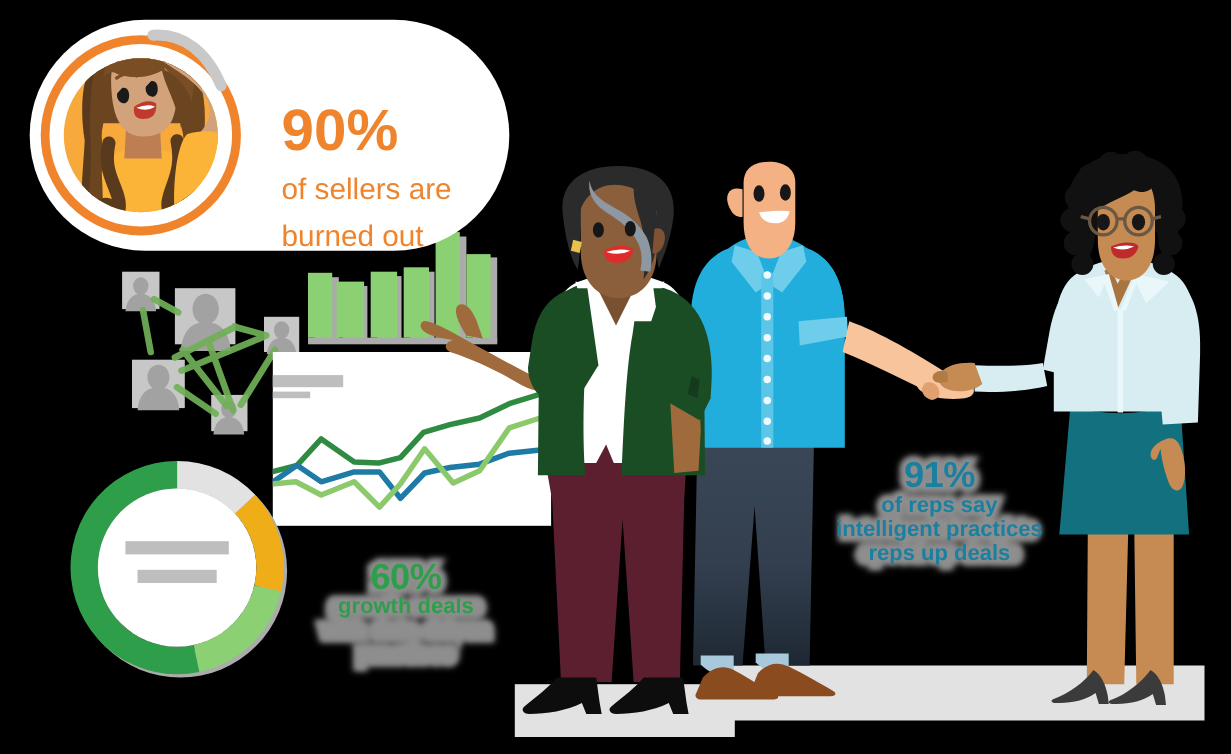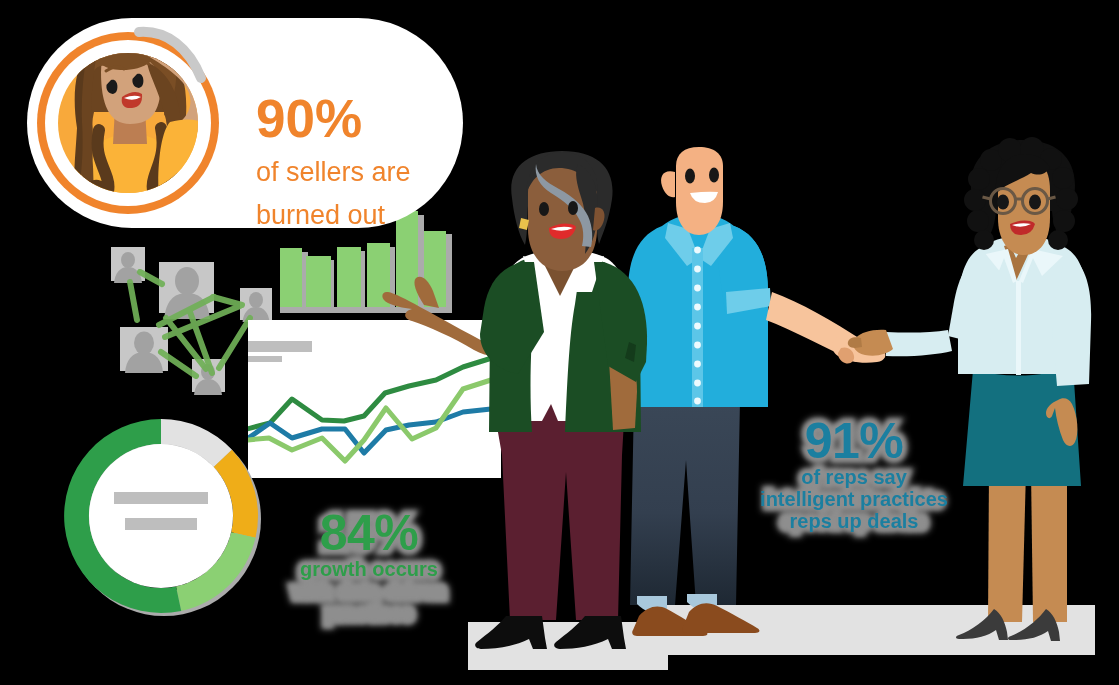--- a/index.html
+++ b/index.html
@@ -14,21 +14,21 @@
   .stat-big{margin-bottom:4px;margin-top:34px;}
   .stat-big{font-size:53px;font-weight:700;color:#F0842C;line-height:1;letter-spacing:0px;}
   .stat-sub{font-size:27px;font-weight:400;color:#F0842C;line-height:1.15;margin-top:12px;}
 
   
   #dash{left:248px;top:320px;width:253px;height:158px;background:#fff;}
   .skel{position:absolute;background:#BEBEBE;}
 
   
   .float-stat{position:absolute;text-align:center;}
-  .fs-num{font-size:50px;font-weight:700;line-height:1.04;letter-spacing:-0.5px;}
+  .fs-num{font-size:33px;font-weight:700;line-height:1.04;letter-spacing:-0.5px;}
   .fs-txt{font-size:20px;font-weight:700;line-height:1.09;}
   .ghost{ position:relative; }
   .ghost-layer{position:absolute;left:0;top:0;width:100%;color:#8E8E8E;
      -webkit-text-stroke:7px #8E8E8E; filter:blur(2.2px);}
   .ghost-layer2{position:absolute;left:0;top:0;width:100%;color:#777777;
      -webkit-text-stroke:11px #777777; filter:blur(3.0px);}
   .ghost-top{position:absolute;left:0;top:0;width:100%;}
 </style>
 </head>
 <body>
@@ -449,22 +449,22 @@
       <div class="fs-txt">with data-driven</div>
       <div class="fs-txt">practices</div>
     </div>
     <div class="ghost-layer" aria-hidden="true">
       <div class="fs-num">15%</div>
       <div class="fs-txt">growth occurs</div>
       <div class="fs-txt">with data-driven</div>
       <div class="fs-txt">practices</div>
     </div>
     <div class="ghost-top" style="color:#2E9E4A;">
-      <div class="fs-num">84%</div>
-      <div class="fs-txt">growth occurs</div>
+      <div class="fs-num">60%</div>
+      <div class="fs-txt">growth deals</div>
     </div>
   </div>
 
   <div class="abs float-stat ghost" id="stat-insights" style="left:714px;top:415px;width:280px;height:0;">
     <div class="ghost-layer2" aria-hidden="true">
       <div class="fs-num">91%</div>
       <div class="fs-txt">of reps say</div>
       <div class="fs-txt">intelligent insights</div>
       <div class="fs-txt">speed up deals</div>
     </div>

